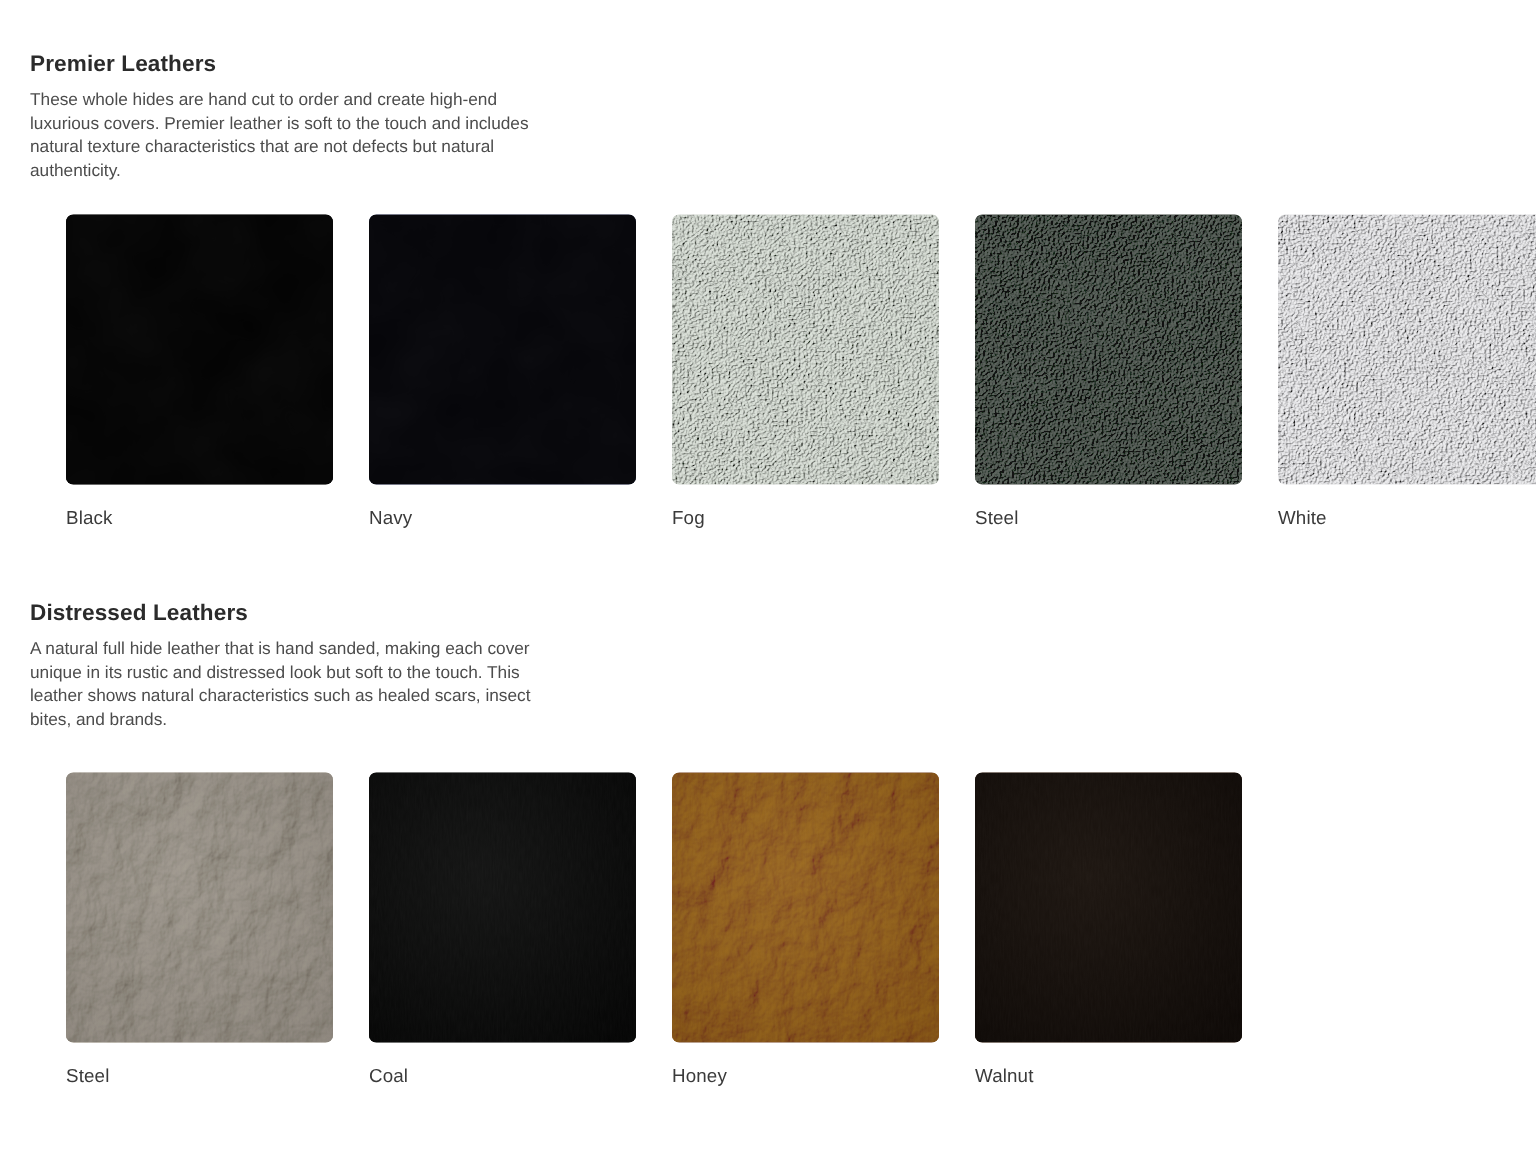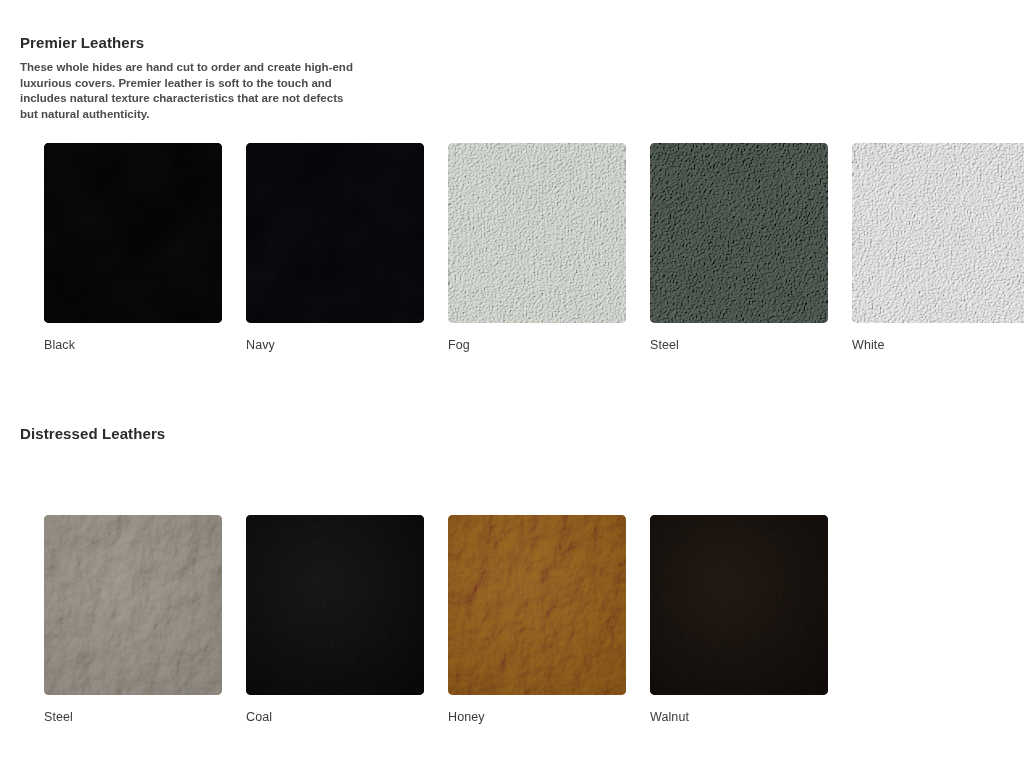--- a/index.html
+++ b/index.html
@@ -27,21 +27,21 @@
   .section-heading {
     font-size: 15px;
     font-weight: 600;
     color: #2b2b2b;
     letter-spacing: 0.1px;
     margin: 0;
     line-height: 20px;
   }
   .section-desc {
     font-size: 11.5px;
-    font-weight: 700;
+    font-weight: 400;
     color: #4c4c4c;
     line-height: 15.5px;
     margin: 7px 0 0 0;
     max-width: 338px;
   }
 
   
   .swatch-row {
     display: flex;
     flex-direction: row;
@@ -73,21 +73,21 @@
     font-weight: 400;
     color: #3a3a3a;
     line-height: 16px;
     margin-top: 14px;
     letter-spacing: 0.1px;
   }
 
   
   #section-premier { position: absolute; left: 20px; top: 33px; }
   #row-premier     { position: absolute; left: 20px; top: 143px; }
-  #section-distressed { position: absolute; left: 20px; top: 424px; }
+  #section-distressed { position: absolute; left: 20px; top: 399px; }
   #row-distressed  { position: absolute; left: 20px; top: 515px; }
 </style>
 </head>
 <body>
 
 <div class="page">
 
   <div class="section" id="section-premier">
     <div class="section-heading">Premier Leathers</div>
     <div class="section-desc">These whole hides are hand cut to order and create high-end luxurious covers. Premier leather is soft to the touch and includes natural texture characteristics that are not defects but natural authenticity.</div>
@@ -246,20 +246,21 @@
     <rect width="178" height="180" filter="url(#g5)" opacity="0.30"></rect>
     <rect width="178" height="180" fill="#ffffff" opacity="0.05"></rect>
   </svg>
         </div>
         <div class="swatch-label">White</div>
       </div>
     </div>
 
   <div class="section" id="section-distressed">
     <div class="section-heading">Distressed Leathers</div>
+    <div class="section-desc">A natural full hide leather that is hand sanded, making each cover unique in its rustic and distressed look but soft to the touch. This leather shows natural characteristics such as healed scars, insect bites, and brands.</div>
   </div>
 
   <div class="swatch-row" id="row-distressed">
       <div class="swatch-cell">
         <div class="swatch-tile" style="background: rgb(169, 164, 156);">
   <svg viewBox="0 0 178 180" preserveAspectRatio="none" xmlns="http://www.w3.org/2000/svg">
     <defs>
       <filter id="d6" x="0" y="0" width="100%" height="100%">
         <feTurbulence type="fractalNoise" baseFrequency="0.05 0.035" numOctaves="5" seed="87" result="n"></feTurbulence>
         <feColorMatrix in="n" type="saturate" values="0" result="ng"></feColorMatrix>

